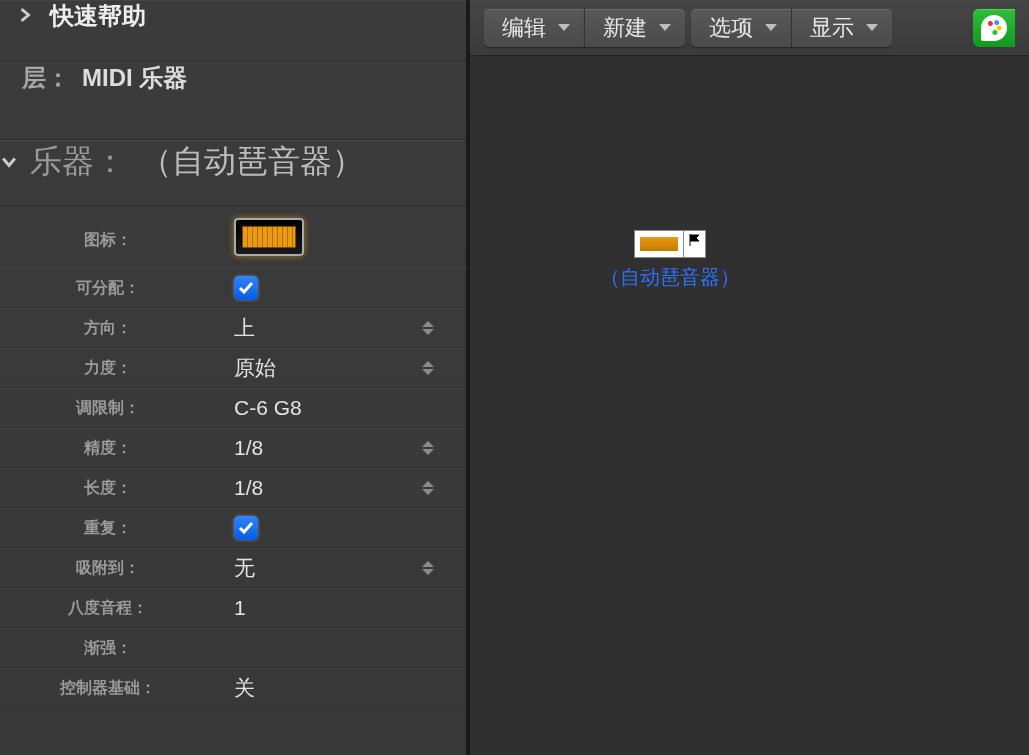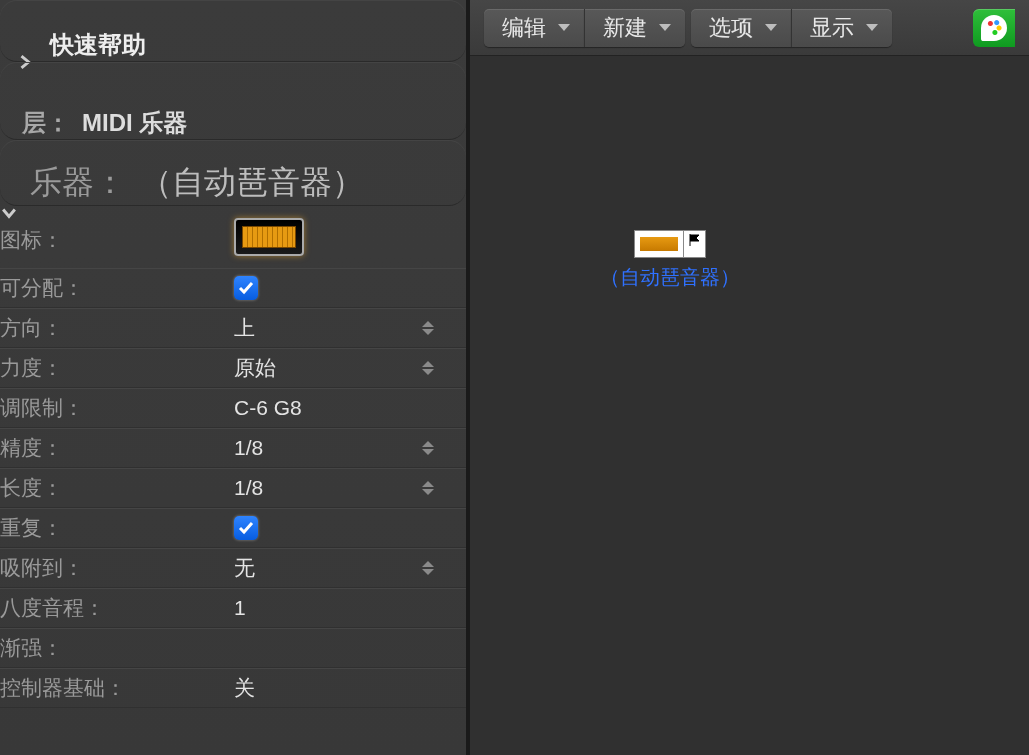--- a/index.html
+++ b/index.html
@@ -10,24 +10,23 @@
   .left-panel {
     width: 466px;
     height: 100%;
     background: linear-gradient(#3b3b3b, #383838);
     display: flex;
     flex-direction: column;
     font-size: 22px;
   }
   .row {
     display: flex;
-    align-items: flex-end;
+    align-items: flex-start;
     border-bottom: 1px solid #2a2a2a;
     box-shadow: inset 0 1px 0 #444;
-    border-radius: 17px;
   }
   .quickhelp {
     height: 62px;
     padding-left: 18px;
     color: #eee;
     font-weight: 600;
     font-size: 24px;
     gap: 18px;
   }
   .chevron { width: 14px; height: 14px; display:inline-block; }
@@ -57,24 +56,25 @@
   
   .prop {
     height: 40px;
     border: none;
     display: flex;
     align-items: center;
   }
   .prop + .prop { box-shadow: inset 0 1px 0 #454545, inset 0 -1px 0 #303030; }
   .prop .plabel {
     width: 224px;
-    text-align: left;
+    text-align: center;
     color: #9a9a9a;
-    font-size: 21px;
+    font-size: 16px;
     padding-right: 8px;
+    font-weight: bold;
   }
   .prop .pval {
     flex: 1;
     color: #e4e4e4;
     font-size: 21px;
     display: flex;
     align-items: center;
     padding-left: 10px;
     position: relative;
   }

